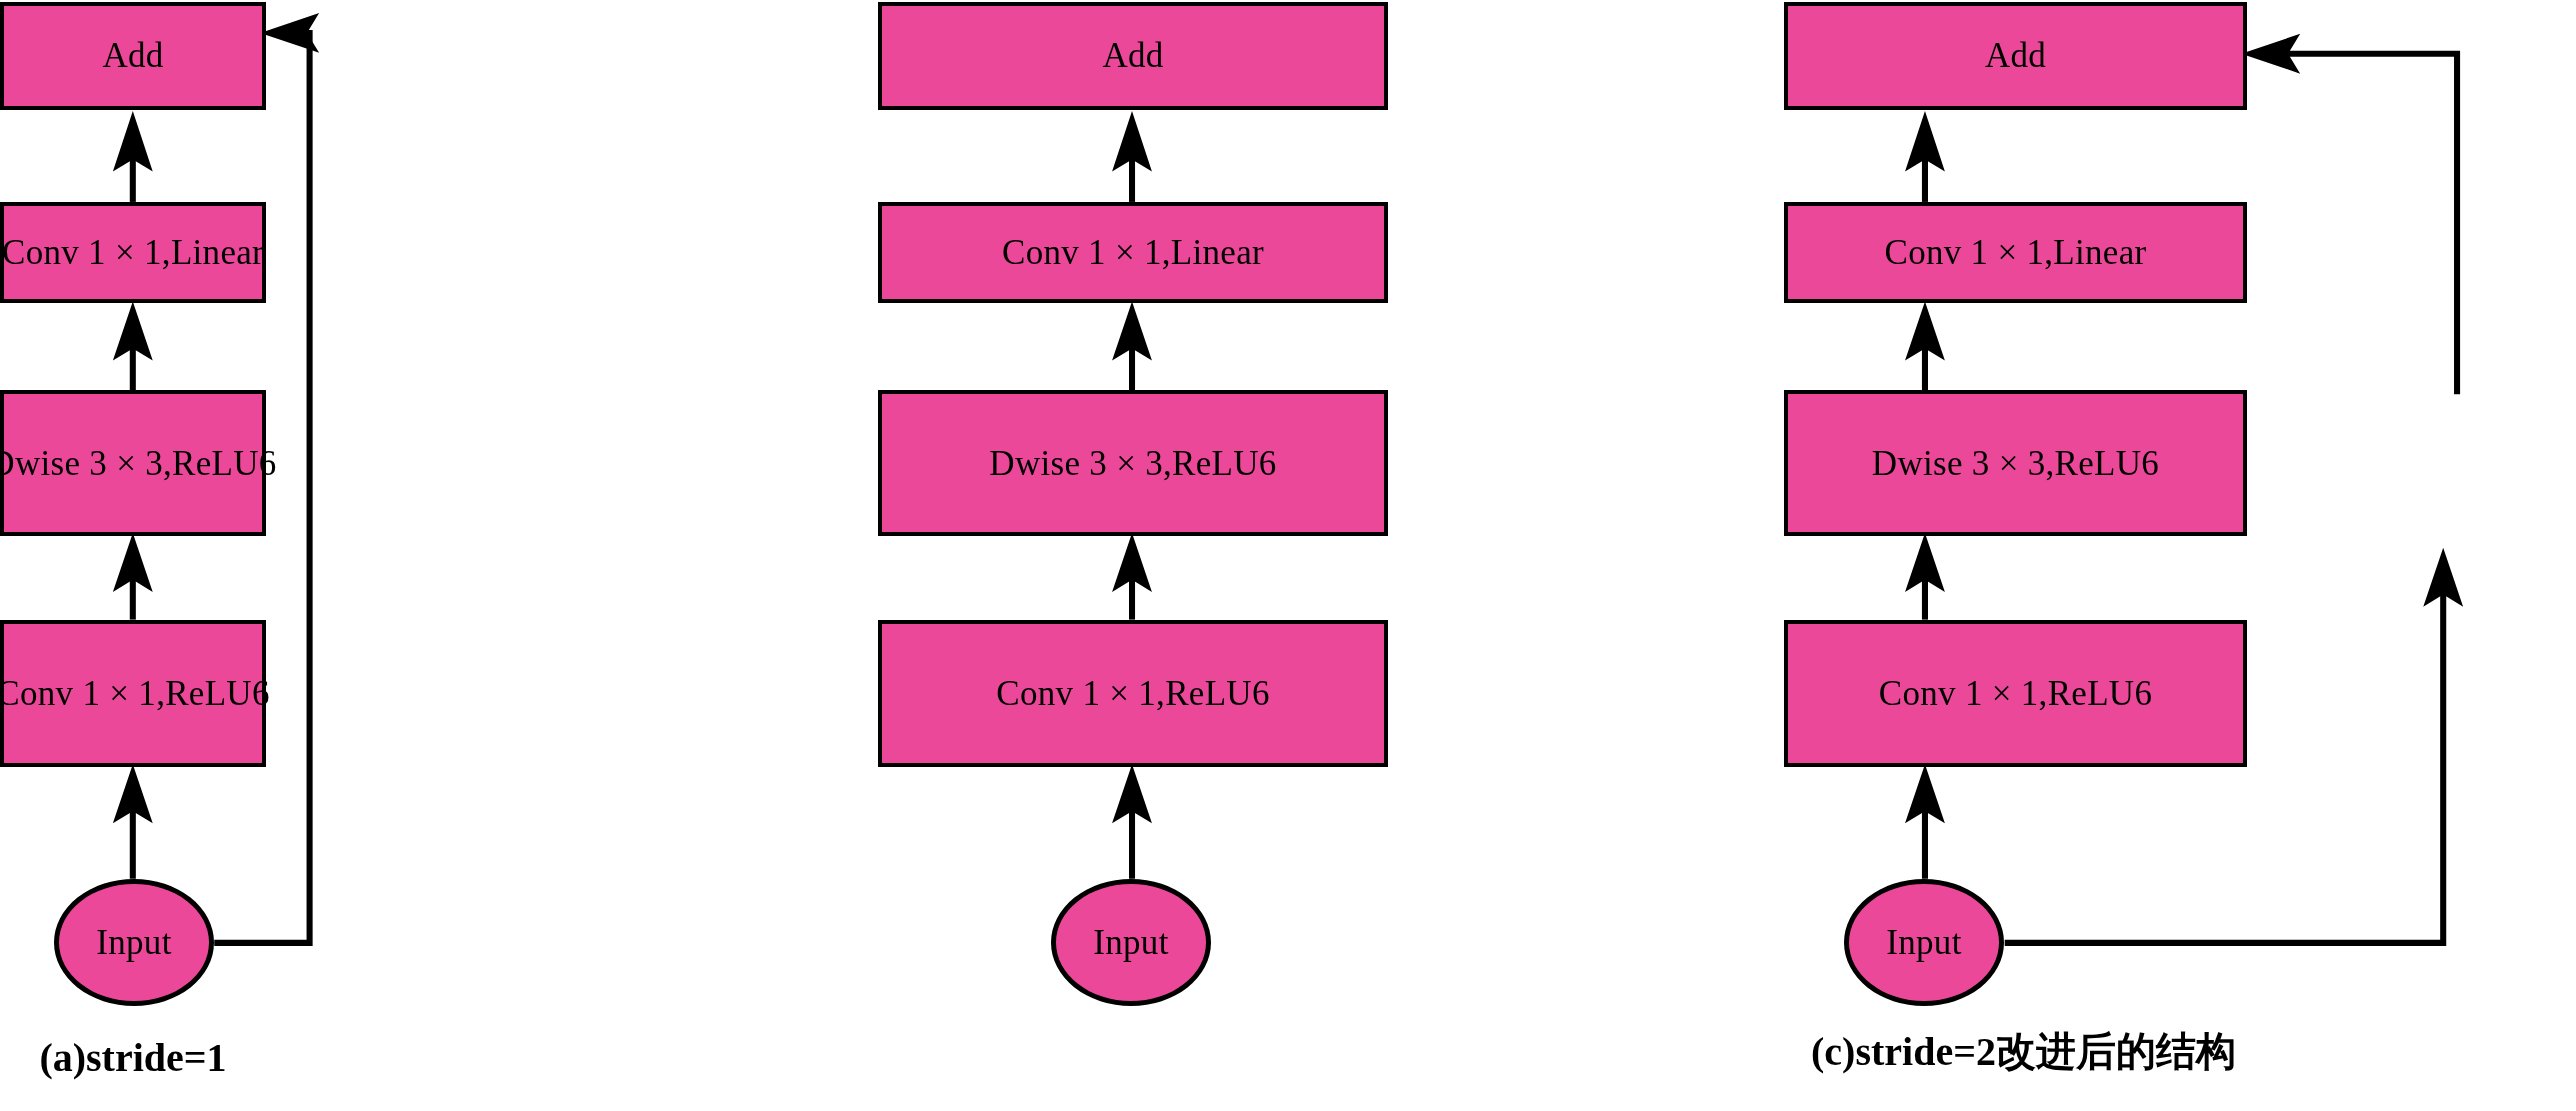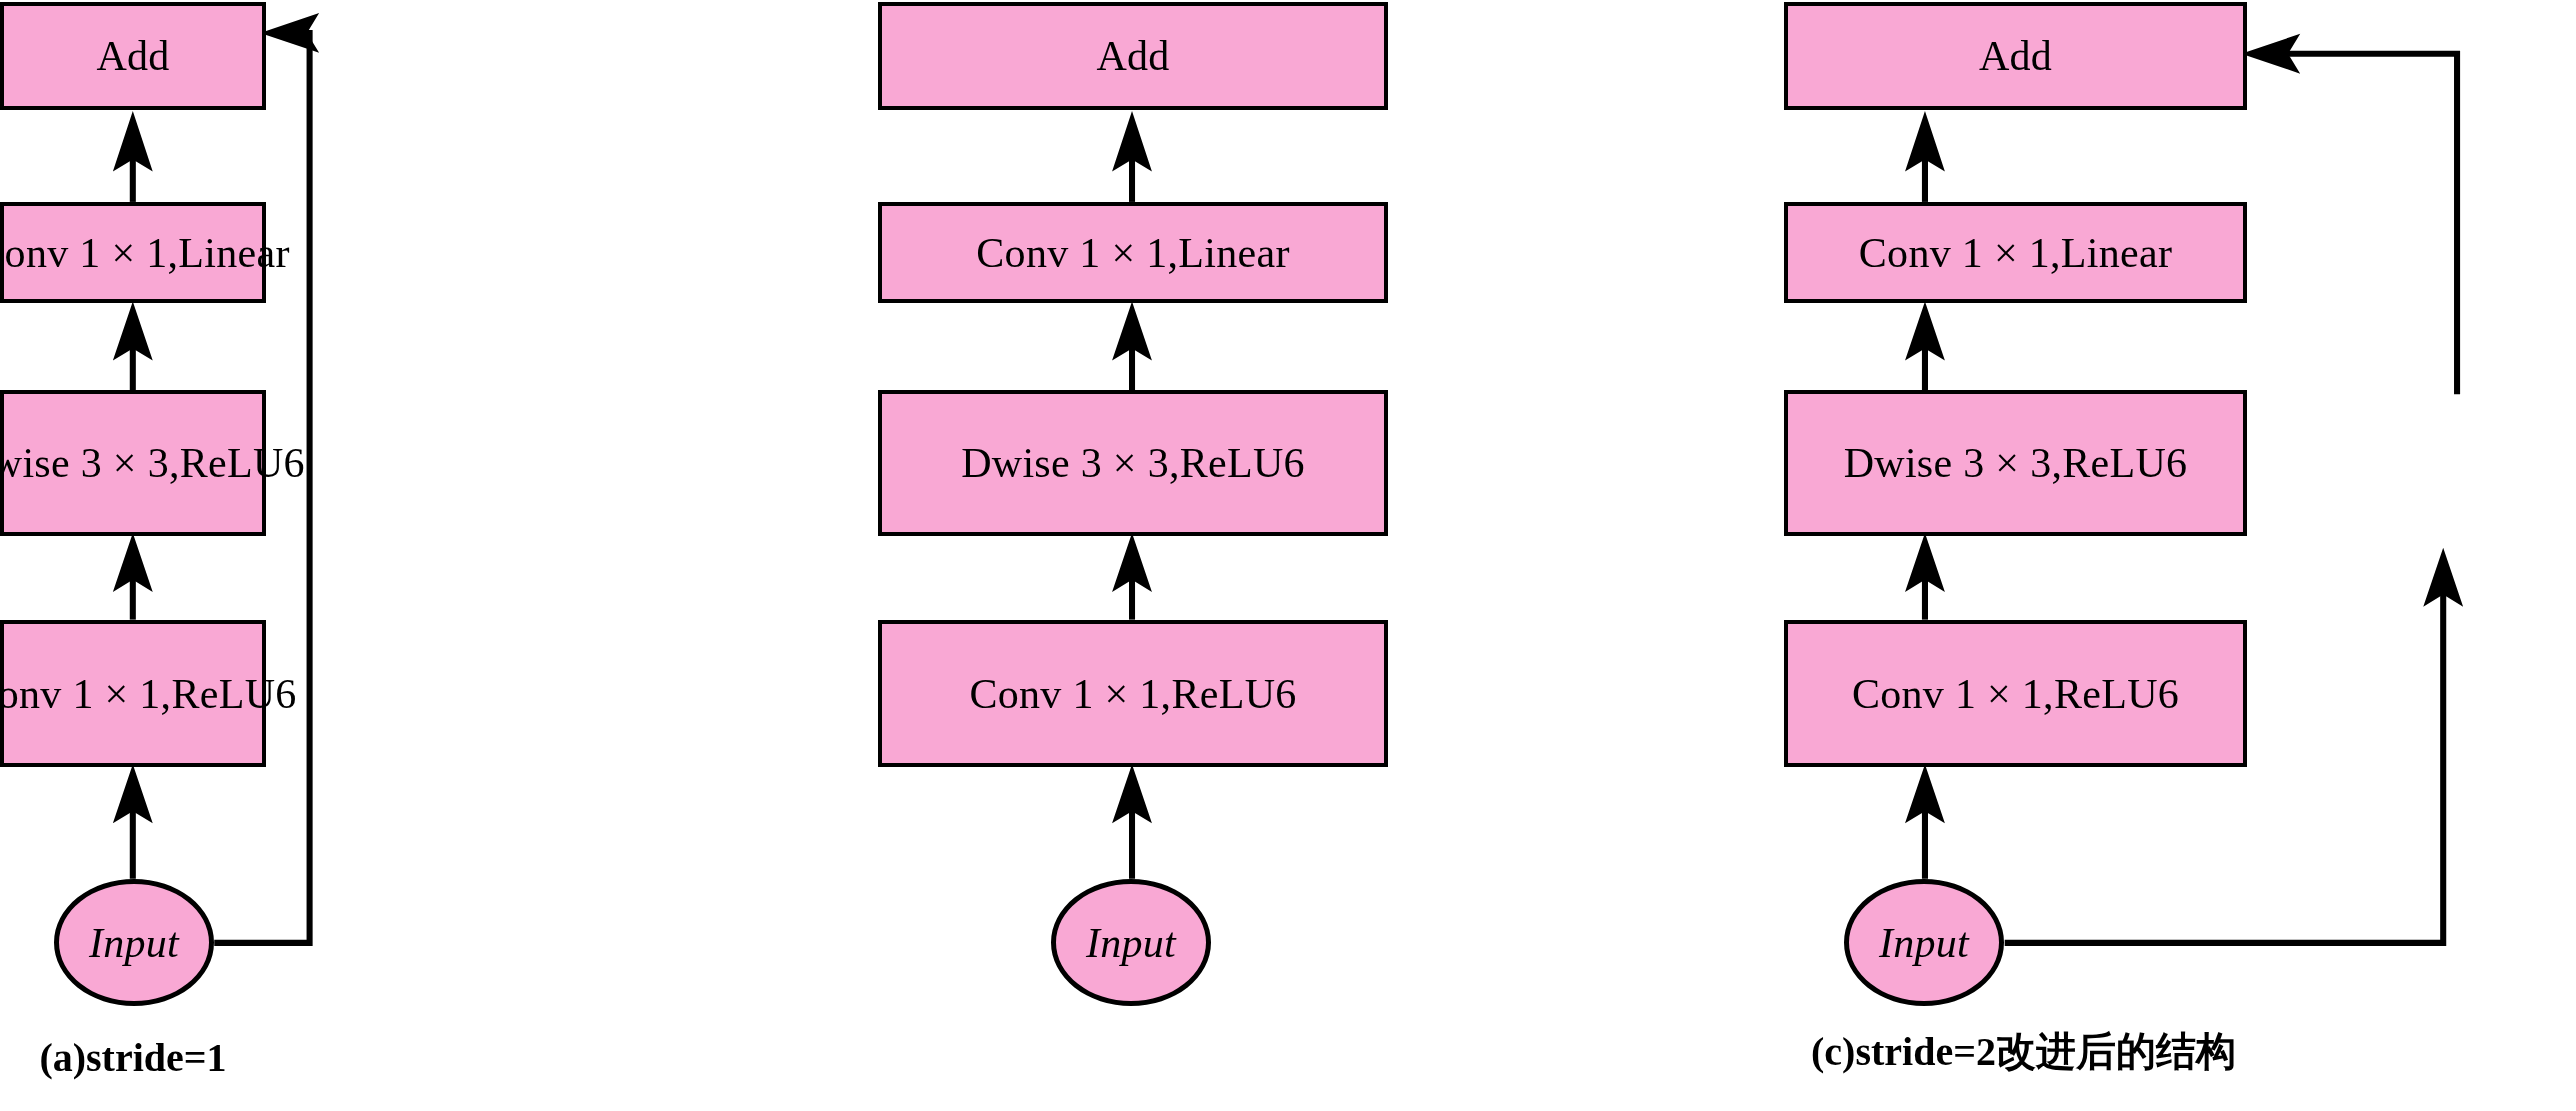--- a/index.html
+++ b/index.html
@@ -3,32 +3,31 @@
 <meta charset="utf-8">
 <style>
   html,body{margin:0;padding:0;background:#ffffff;}
   body{width:2576px;height:1111px;font-family:"Liberation Serif","DejaVu Serif",serif;color:#000;}
   #stage{position:relative;width:2576px;height:1111px;overflow:hidden;background:#fff;}
 
   .node{
     position:absolute;
     box-sizing:border-box;
     border:4.3px solid #000;
-    background:#f9a8d4;
+    background:#ec4899;
     display:flex;align-items:center;justify-content:center;
     text-align:center;
     line-height:1;
     white-space:nowrap;
-    font-size:42px;
+    font-size:35px;
     letter-spacing:0.3px;
   }
   .node.ellipse{
     border-radius:50%;
     border-width:5.2px;
-    font-style:italic;
   }
   .caption{
     position:absolute;
     font-size:40px;
     white-space:nowrap;
     text-align:center;
     line-height:1;
     font-weight:bold;
   }
   svg.edges{position:absolute;left:0;top:0;width:2576px;height:1111px;overflow:visible;}

